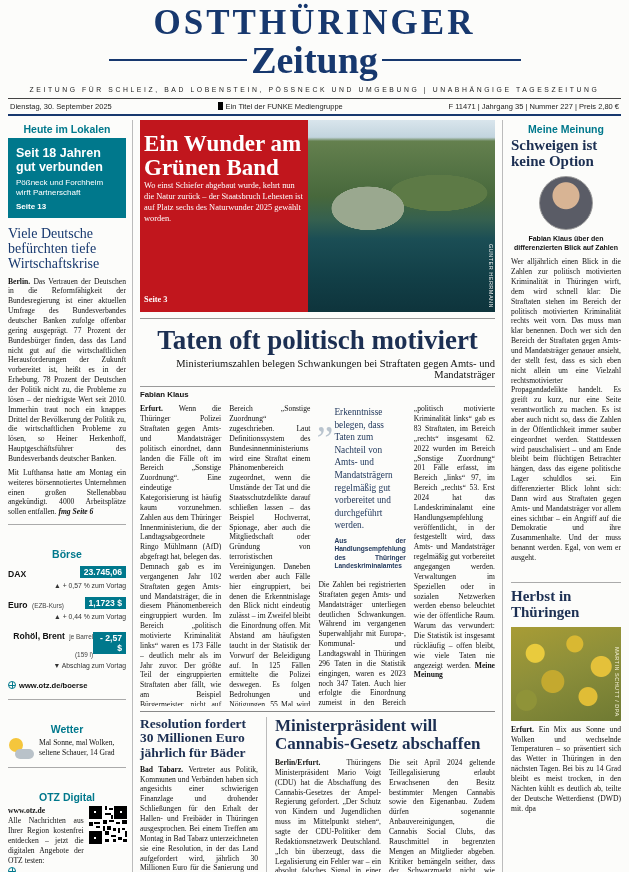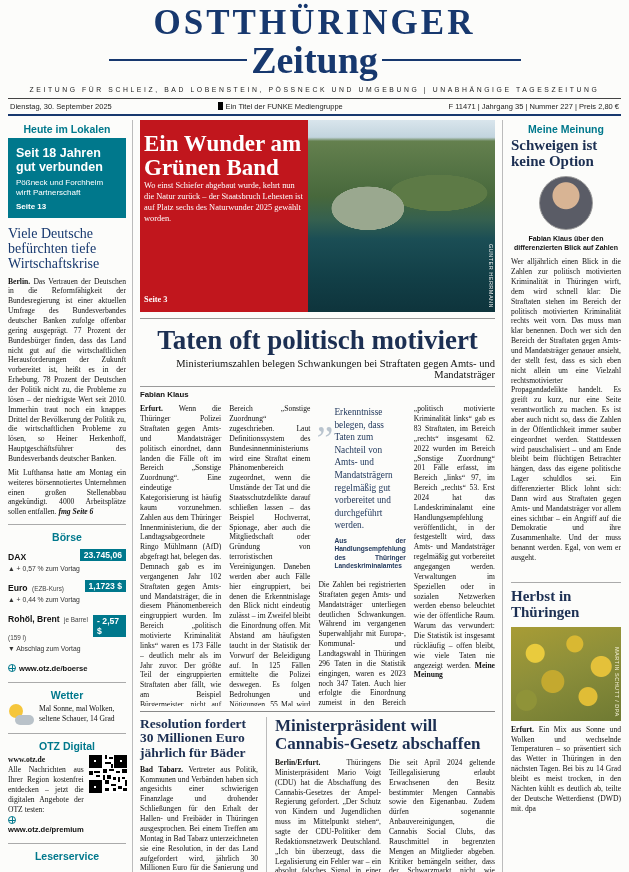--- a/index.html
+++ b/index.html
@@ -18,33 +18,33 @@
   .dateline { display:flex; justify-content:space-between; align-items:center; border-top:1px solid #444;
               border-bottom:2px solid #17386e; margin-top:5px; padding:3px 2px;
               font-family:"Liberation Sans",sans-serif; font-size:7.5px; color:#222; }
   .funke-mark { display:inline-block; width:5px; height:8px; background:#000; margin-right:3px; vertical-align:-1px; }
 
   
   .content { display:grid; grid-template-columns:118px 1fr 112px; margin-top:4px; }
   .mid-col { border-left:1px solid #bbb; border-right:1px solid #bbb; padding:0 7px; margin:0 6px; }
 
   .sec-label { color:#00788c; font-weight:bold; font-family:"Liberation Sans",sans-serif; font-size:10.5px; margin:3px 0 3px;text-align:center; }
-  .sec { border-top:1px solid #aaa; margin-top:7px; padding-top:3px; }
+  .sec { border-top:1px solid #aaa; margin-top:7px; padding-top:20px; }
   .tiny { font-size:7.6px; line-height:1.3; }
   .just { text-align:justify; }
   .place { font-weight:bold; }
   .sig { font-weight:bold; font-style:italic; }
 
   
   .teal-box { background:#00788c; color:#fff; padding:8px 8px 7px; font-family:"Liberation Sans",sans-serif; }
   .teal-box .t1 { font-weight:bold; font-size:12.5px; line-height:1.12; }
   .teal-box .t2 { font-size:8px; margin-top:4px; line-height:1.25; }
   .teal-box .t3 { font-size:8px; font-weight:bold; margin-top:4px; }
   .left-head { color:#17386e; font-weight:normal; font-size:14px; line-height:1.08; margin:8px 0 5px; }
-  .boerse-row { font-family:"Liberation Sans",sans-serif; margin-bottom:5px; }
+  .boerse-row { font-family:"Liberation Sans",sans-serif; margin-bottom:5px;text-align:right; }
   .boerse-l1 { display:flex; justify-content:space-between; align-items:center; }
   .boerse-name { font-weight:bold; font-size:8.6px; }
   .boerse-sub { font-size:6.4px; color:#444; }
   .boerse-badge { background:#00788c; color:#fff; font-weight:bold; font-size:8.6px; padding:1px 4px; }
   .boerse-l2 { font-size:6.8px; color:#333; margin-top:1px; }
   .mini-link { font-family:"Liberation Sans",sans-serif; font-size:7.6px; font-weight:bold; color:#111;
                text-decoration:none; display:inline-block; margin-top:2px; }
   .globe { display:inline-block; width:8px; height:8px; border:1px solid #00788c; border-radius:50%;
            position:relative; margin-right:3px; vertical-align:-1px; overflow:hidden; }
   .globe::before { content:""; position:absolute; left:50%; top:0; bottom:0; width:1px; background:#00788c; }

